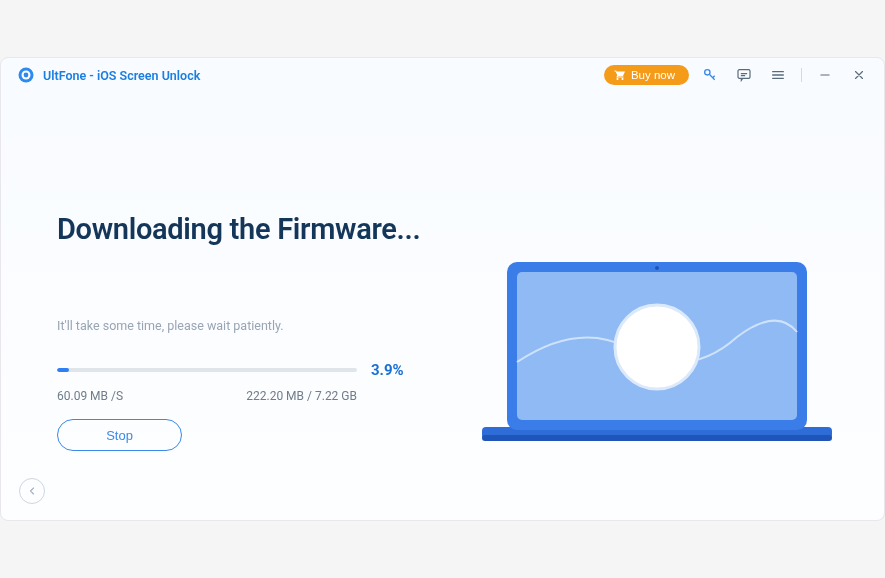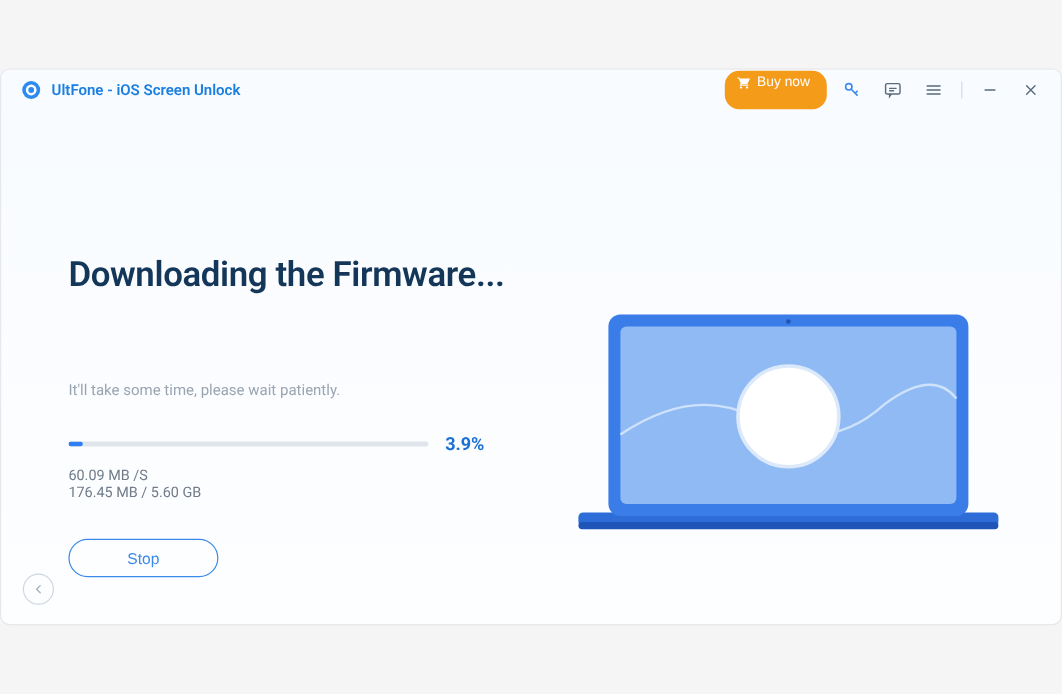--- a/index.html
+++ b/index.html
@@ -41,21 +41,21 @@
       flex: 0 0 auto;
     }
     .titlebar-spacer { flex: 1; }
     .buy-now-btn {
       background: #f59b1a;
       color: #fff;
       font-size: 11.5px;
       font-weight: 500;
       border: none;
       border-radius: 12px;
-      padding: 4px 14px 16px 10px;
+      padding: 4px 14px 4px 10px;
       display: flex;
       align-items: center;
       gap: 5px;
       cursor: pointer;
       text-align: right;
     }
     .buy-now-btn .cart-icon {
       width: 12px;
       height: 12px;
     }
@@ -120,24 +120,23 @@
       font-weight: 700;
       color: #1a70d4;
     }
     .speed-row {
       display: flex;
       width: 300px;
       justify-content: space-between;
       margin-top: 10px;
       font-size: 12px;
       color: #707c8a;
-      flex-direction: column;
     }
     .stop-btn {
-      margin-top: 32px;
+      margin-top: 16px;
       width: 125px;
       height: 32px;
       border: 1.3px solid #3b89e8;
       background: transparent;
       color: #3b89e8;
       font-size: 13px;
       border-radius: 16px;
       cursor: pointer;
     }
     .right-panel {
@@ -229,21 +228,21 @@
 
       <div class="progress-row">
         <div class="progress-bar">
           <div class="progress-fill" style="width:3.9%"></div>
         </div>
         <span class="progress-pct">3.9%</span>
       </div>
 
       <div class="speed-row">
         <span>60.09 MB /S</span>
-        <span>176.45 MB / 5.60 GB</span>
+        <span>222.20 MB / 7.22 GB</span>
       </div>
 
       <button class="stop-btn">Stop</button>
     </div>
 
     <div class="right-panel">
       <div class="laptop-illustration">
         <svg viewBox="0 0 360 220" width="360" height="220">
 
           <rect x="5" y="175" width="350" height="12" rx="4" fill="#2e6cd8"></rect>

